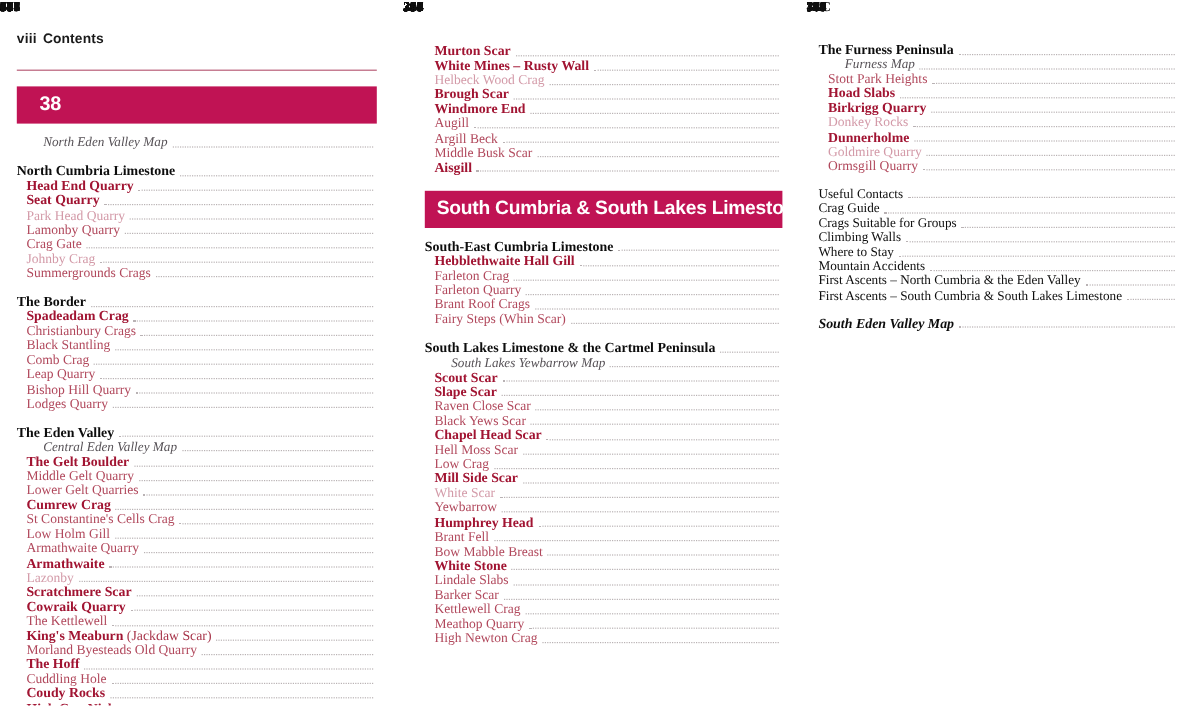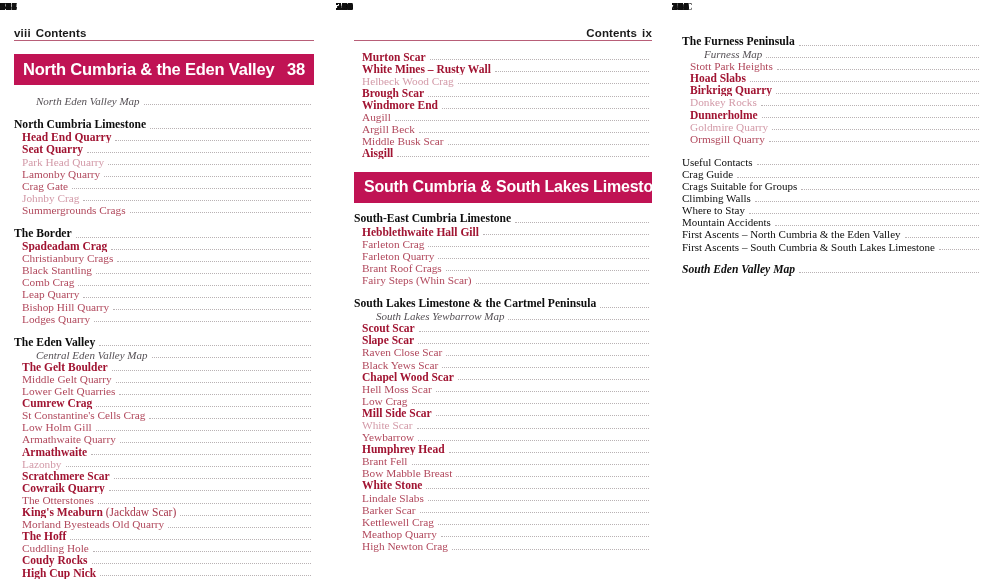--- a/index.html
+++ b/index.html
@@ -34,21 +34,21 @@
   .col-2 { width: 336px; padding-left: 18px; padding-right: 20px; }
   .col-3 { width: 328px; padding-left: 10px; padding-right: 18px; }
 
   
   .runhead {
     font-family: "Liberation Sans", "DejaVu Sans", sans-serif;
     font-weight: bold;
     font-size: 11.5px;
     color: #1a1a1a;
     letter-spacing: 0.1px;
-    padding-bottom: 0;
+    padding-bottom: 18px;
     border-bottom: 1.6px solid #b85e78;
     line-height: 1.1;
     white-space: nowrap;
   }
   .runhead.right { text-align: right; }
   .runhead .folio { letter-spacing: 0.2px; }
   .runhead .gap { display: inline-block; width: 5px; }
 
   
   .banner {
@@ -152,21 +152,20 @@
 <body>
 
 <div class="page">
 
   <div class="column col-1">
     <div class="runhead">
       <span class="folio">viii</span><span class="gap"></span><span>Contents</span>
     </div>
 
     <div class="banner">
-      <span class="b-title">North Cumbria &amp; the Eden Valley</span>
       <span class="b-page">38</span>
     </div>
 
     <div class="toc" id="col1-toc">
         <div class="row r-map">
           <span class="label">North Eden Valley Map</span>
           <span class="dots"></span>
           <span class="page">40</span>
         </div>
         <div class="spacer-block"></div>
@@ -311,21 +310,21 @@
           <span class="label">Scratchmere Scar</span>
           <span class="dots"></span>
           <span class="page">142</span>
         </div>
         <div class="row r-major">
           <span class="label">Cowraik Quarry</span>
           <span class="dots"></span>
           <span class="page">158</span>
         </div>
         <div class="row r-minor">
-          <span class="label">The Otterstones</span>
+          <span class="label">The Kettlewell</span>
           <span class="dots"></span>
           <span class="page">171</span>
         </div>
         <div class="row r-major">
           <span class="label">King's Meaburn<span class="sub"> (Jackdaw Scar)</span></span>
           <span class="dots"></span>
           <span class="page">171</span>
         </div>
         <div class="row r-minor">
           <span class="label">Morland Byesteads Old Quarry</span>
@@ -349,23 +348,20 @@
         </div>
         <div class="row r-major">
           <span class="label">High Cup Nick</span>
           <span class="dots"></span>
           <span class="page">100</span>
         </div>
       </div>
   </div>
 
   <div class="column col-2">
-    <div class="runhead right">
-      <span>Contents</span><span class="gap"></span><span class="folio">ix</span>
-    </div>
 
     <div class="toc" id="col2-toc-top">
         <div class="row r-major">
           <span class="label">Murton Scar</span>
           <span class="dots"></span>
           <span class="page">202</span>
         </div>
         <div class="row r-major">
           <span class="label">White Mines – Rusty Wall</span>
           <span class="dots"></span>
@@ -469,21 +465,21 @@
           <span class="label">Raven Close Scar</span>
           <span class="dots"></span>
           <span class="page">281</span>
         </div>
         <div class="row r-minor">
           <span class="label">Black Yews Scar</span>
           <span class="dots"></span>
           <span class="page">290</span>
         </div>
         <div class="row r-major">
-          <span class="label">Chapel Wood Scar</span>
+          <span class="label">Chapel Head Scar</span>
           <span class="dots"></span>
           <span class="page">291</span>
         </div>
         <div class="row r-minor">
           <span class="label">Hell Moss Scar</span>
           <span class="dots"></span>
           <span class="page">324</span>
         </div>
         <div class="row r-minor">
           <span class="label">Low Crag</span>

